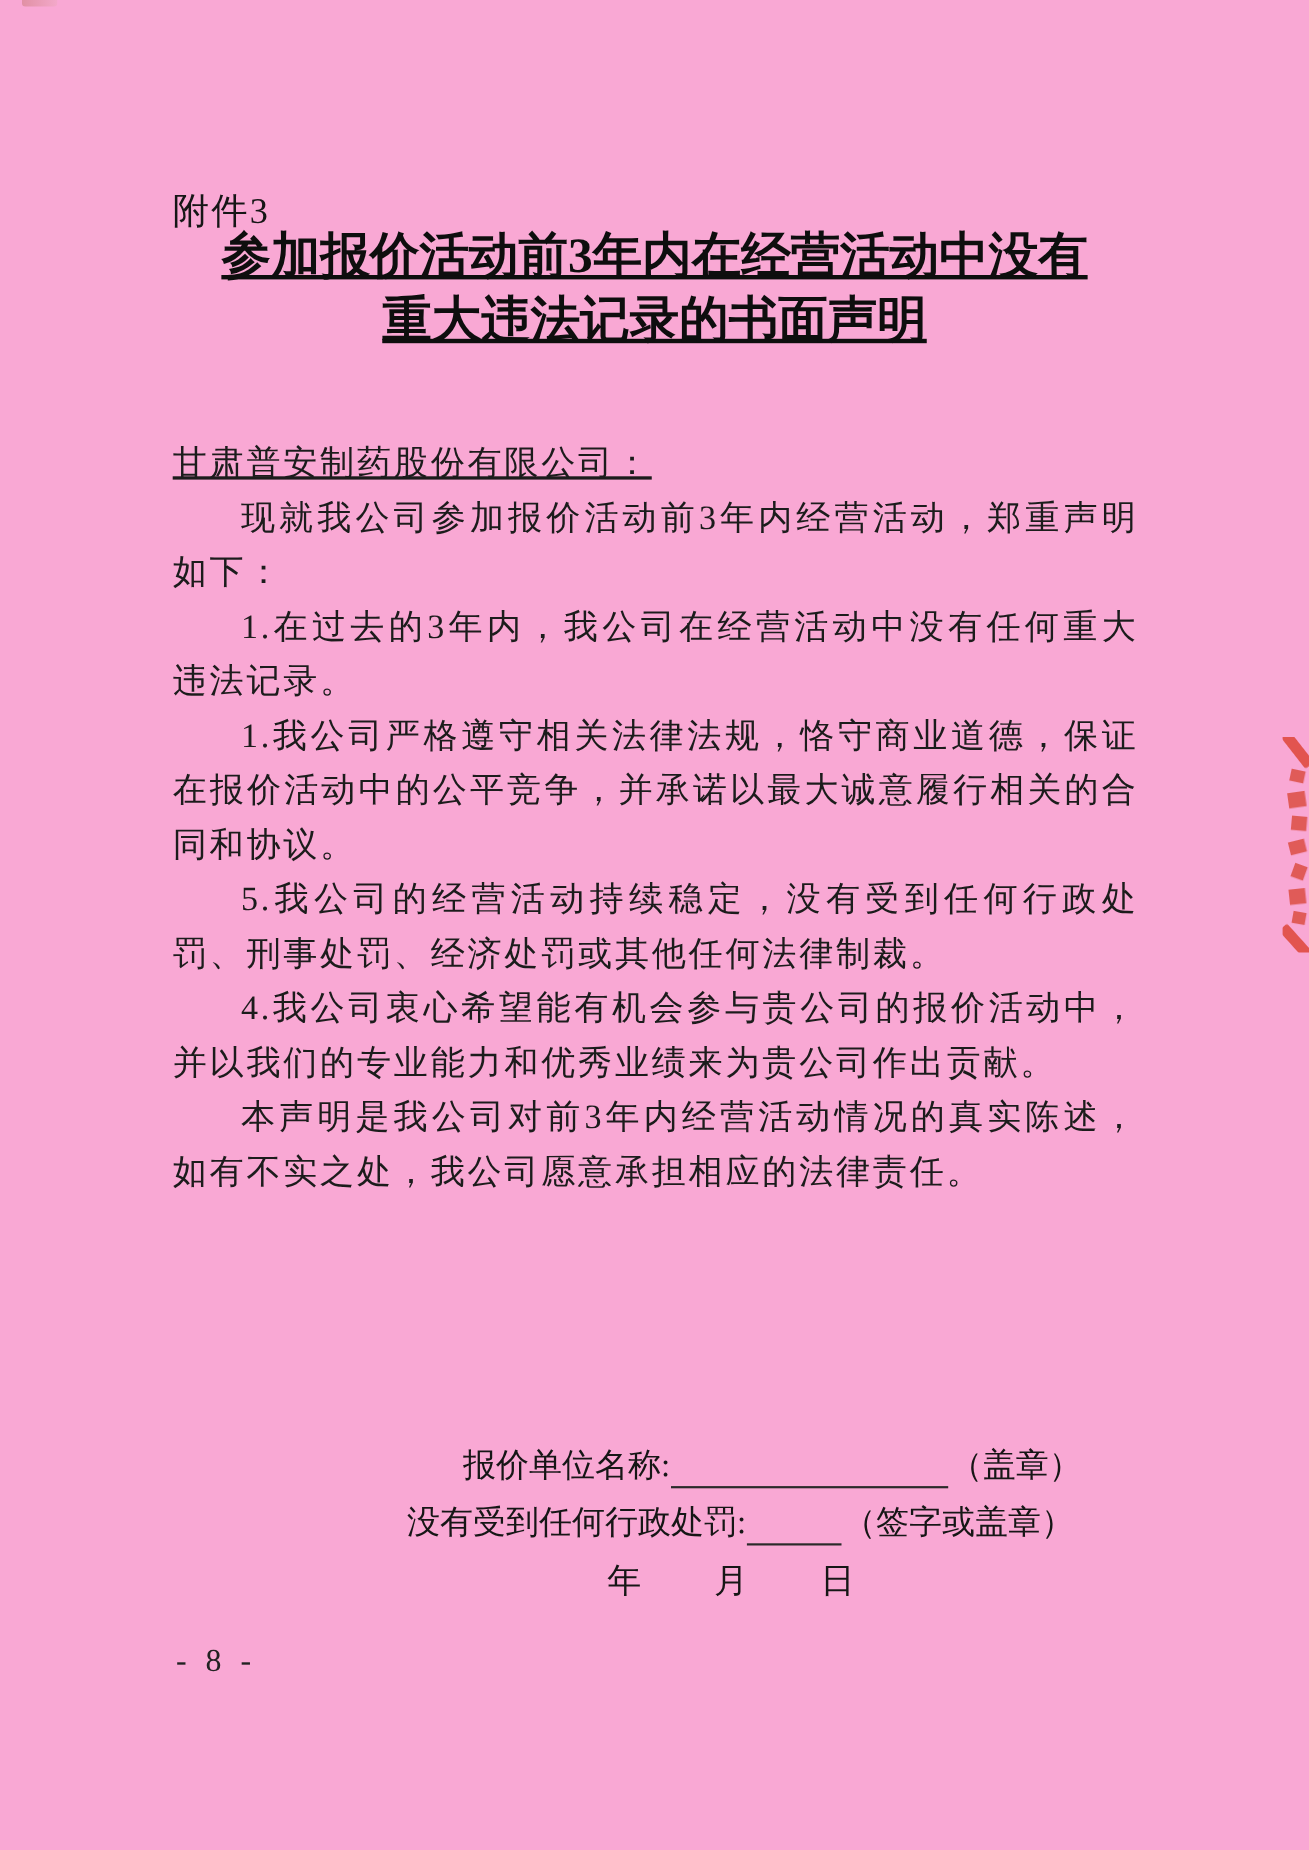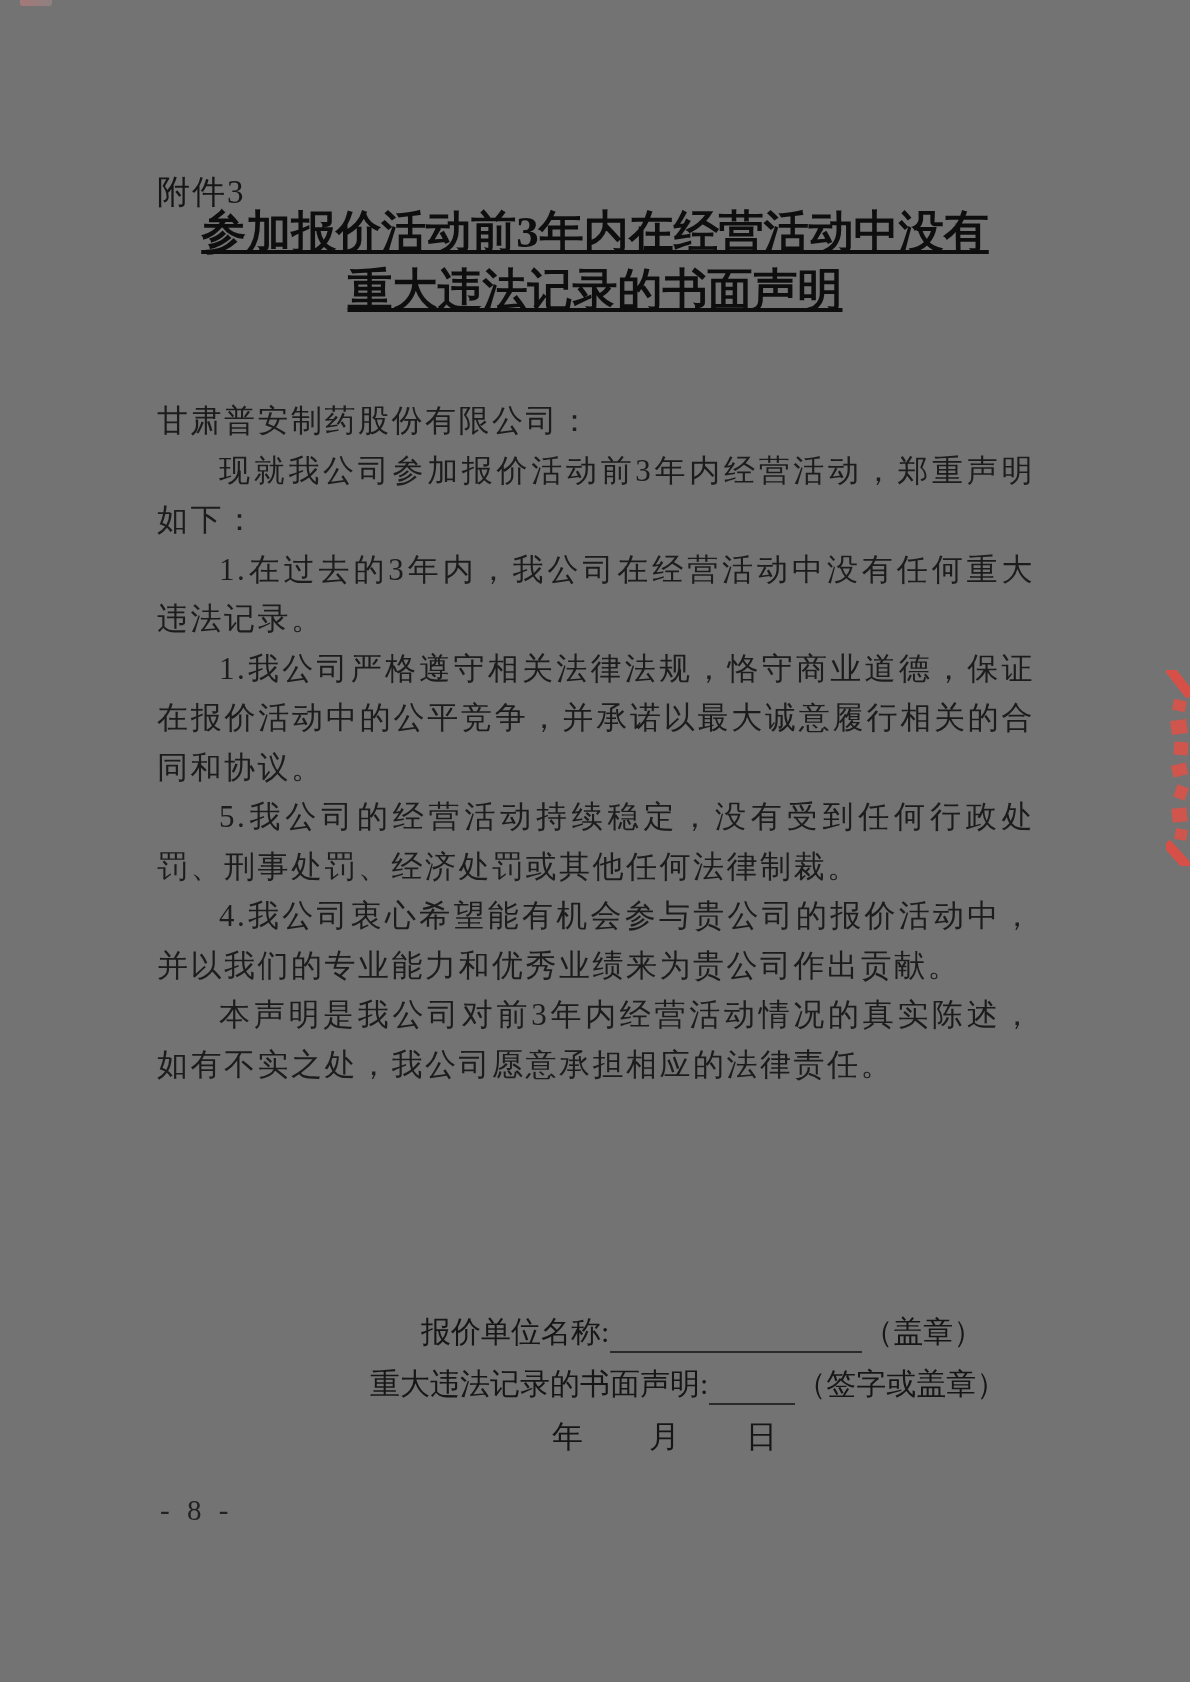--- a/index.html
+++ b/index.html
@@ -1,36 +1,36 @@
 <!DOCTYPE html>
 <html><head>
 <meta charset="utf-8">
 <style>
   html,body { margin:0; padding:0; background:#ffffff; }
   .page {
     position:relative; width:1190px; height:1682px;
-    background:#737373; overflow:hidden;
+    background:#f9a8d4; overflow:hidden;
     font-family:"Liberation Serif", serif; color:#1b1b1b;
   }
   .attachment-label {
     position:absolute; left:157px; top:170px;
     font-size:33px; letter-spacing:2px; color:#161616;
   }
   .doc-title {
     position:absolute; left:0; right:0; top:203px;
     text-align:center; font-weight:bold; font-size:45px;
     line-height:58px; color:#0e0e0e;text-decoration:underline;
   }
   .body-text {
     position:absolute; left:157px; top:396px; width:878px;
     font-size:31px; line-height:49.5px; letter-spacing:2.5px;
     text-align:justify; color:#1c1c1c;
   }
   .body-text p { margin:0; text-indent:2em; }
-  .body-text p.no-indent { text-indent:0; }
+  .body-text p.no-indent { text-indent:0;text-decoration:underline; }
   .sig-line { position:absolute; font-size:30px; color:#161616; white-space:nowrap; }
   .sig-unit { left:393px; top:1312px;margin-left:28px; }
   .sig-rep  { left:370px; top:1364px; }
   .blank-line {
     display:inline-block; border-bottom:2px solid #2a2a2a;
     height:32px; vertical-align:bottom; margin:0 1px;
   }
   .blank-line.unit { width:252px; }
   .blank-line.rep  { width:86px; }
   .sig-date { position:absolute; left:552px; top:1416px; font-size:31px; color:#161616; }
@@ -91,21 +91,21 @@
     <p>5.我公司的经营活动持续稳定，没有受到任何行政处罚、刑事处罚、经济处罚或其他任何法律制裁。</p>
     <p>4.我公司衷心希望能有机会参与贵公司的报价活动中，并以我们的专业能力和优秀业绩来为贵公司作出贡献。</p>
     <p>本声明是我公司对前3年内经营活动情况的真实陈述，如有不实之处，我公司愿意承担相应的法律责任。</p>
   </div>
 
   <div class="sig-line sig-unit">
     <span>报价单位名称:</span><span class="blank-line unit"></span><span>（盖章）</span>
   </div>
 
   <div class="sig-line sig-rep">
-    <span>重大违法记录的书面声明:</span><span class="blank-line rep"></span><span>（签字或盖章）</span>
+    <span>没有受到任何行政处罚:</span><span class="blank-line rep"></span><span>（签字或盖章）</span>
   </div>
 
   <div class="sig-date">
     <span>年</span><span>月</span><span>日</span>
   </div>
 
   <div class="page-number">- 8 -</div>
 
   <div class="seal-fragment">
     <div class="stroke stroke-top"></div>

